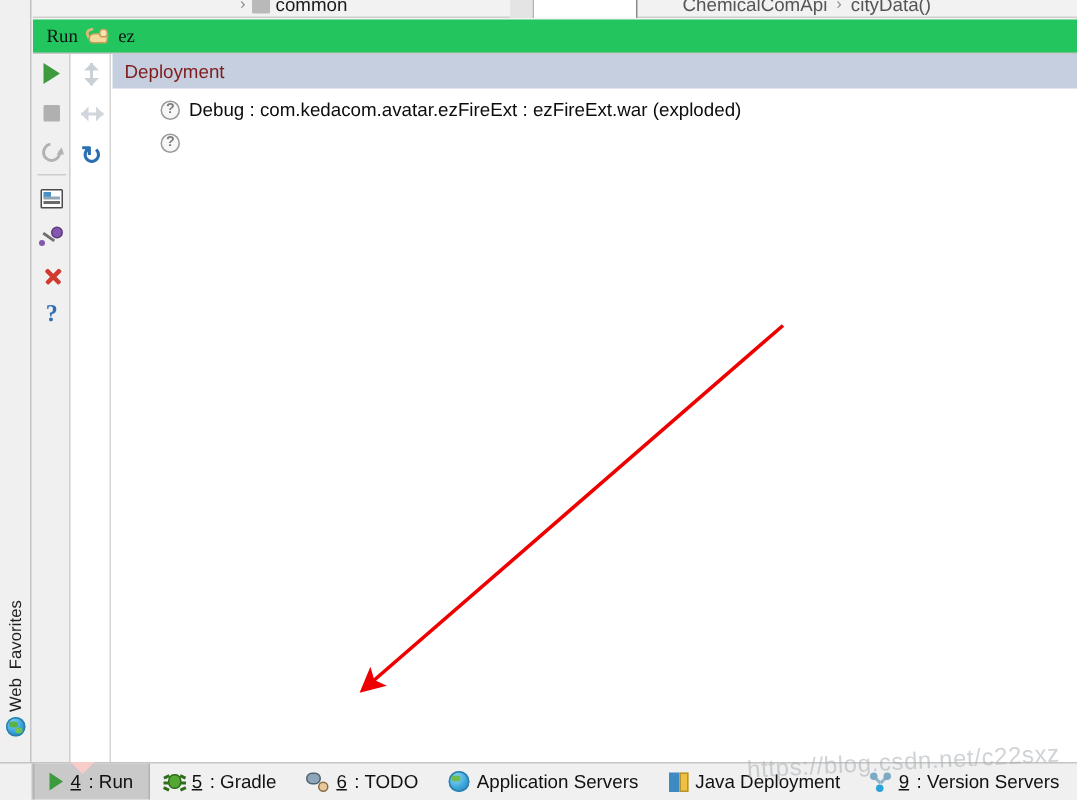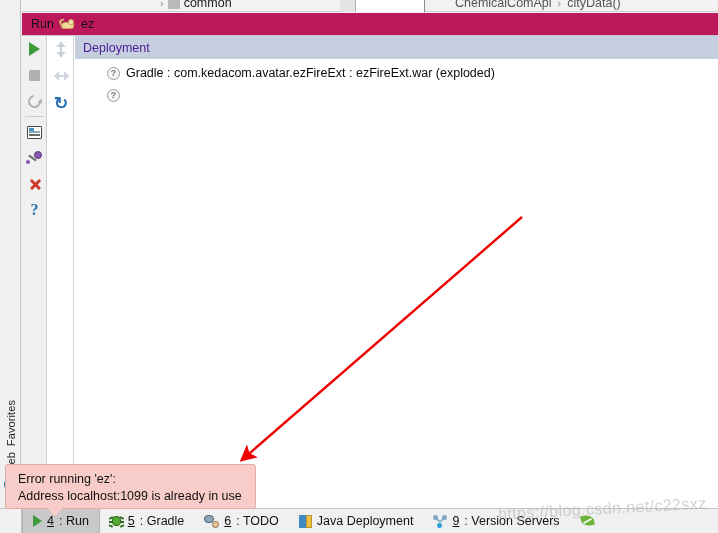--- a/index.html
+++ b/index.html
@@ -101,25 +101,26 @@
     width: 6px; height: 4px; background: #5bb24a; border-radius: 40%;
   }
   .globe-icon:before {
     content: ""; position: absolute; left: 6px; top: 7px;
     width: 5px; height: 4px; background: #6cc257; border-radius: 40%;
   }
 
   
   .run-header {
     position: absolute; left: 22px; top: 13px; width: 696px; height: 23px;
-    background: #be185d;
+    background: #22c55e;
     border-bottom: 1px solid #c8c8c8;
     display: flex; align-items: center;
     padding-left: 9px;
     gap: 6px;
+    font-family: Liberation Serif, serif;
   }
   .run-header .rh-text { font-size: 12.5px; color: #111; }
   .tomcat-icon {
     width: 15px; height: 13px; position: relative; display: inline-block;
   }
   .tomcat-icon .body {
     position: absolute; left: 1px; top: 4px; width: 13px; height: 7px;
     background: #f3d99a; border: 1px solid #c2a05a;
     border-radius: 6px 3px 3px 6px;
     transform: skewX(-8deg);
@@ -268,21 +269,21 @@
   
   .tree-area {
     position: absolute; left: 53px; top: 0; width: 643px; height: 472px;
     background: #ffffff;
   }
   .row-deployment {
     position: absolute; left: 0; top: 0; width: 643px; height: 23px;
     background: #c6cfe0;
     display: flex; align-items: center;
     padding-left: 8px;
-    font-size: 12.5px; color: #4c1d95;
+    font-size: 12.5px; color: #7f1d1d;
   }
   .tree-row {
     position: absolute; left: 0; width: 643px; height: 22px;
     display: flex; align-items: center;
     gap: 6px; padding-left: 32px;
     font-size: 12.5px; color: #0c0c0c;
     white-space: nowrap;
   }
   .tree-row.r1 { top: 26px; }
   .tree-row.r2 { top: 48px; }
@@ -533,42 +534,38 @@
       </div>
     </div>
 
     <div class="tree-area">
       <div class="row-deployment">
         <span>Deployment</span>
       </div>
 
       <div class="tree-row r1">
         <span class="q-icon">?</span>
-        <span>Gradle : com.kedacom.avatar.ezFireExt : ezFireExt.war (exploded)</span>
+        <span>Debug : com.kedacom.avatar.ezFireExt : ezFireExt.war (exploded)</span>
       </div>
 
       <div class="tree-row r2">
         <span class="q-icon">?</span>
       </div>
     </div>
   </div>
 
   <svg class="arrow-svg" viewBox="0 0 718 533">
     <defs>
       <marker id="ah" markerWidth="7" markerHeight="7" refX="5.2" refY="3.5" orient="auto">
         <polygon points="0,0 7,3.5 0,7 1.6,3.5" fill="#ee0000"></polygon>
       </marker>
     </defs>
     <line x1="522" y1="217" x2="243" y2="459" stroke="#ee0000" stroke-width="2.4" marker-end="url(#ah)"></line>
   </svg>
 
-  <div class="err-tip">
-    <div class="l1">Error running 'ez':</div>
-    <div class="l2">Address localhost:1099 is already in use</div>
-  </div>
   <div class="tip-pointer"></div>
 
   <div class="watermark">https://blog.csdn.net/c22sxz</div>
 
   <div class="statusbar">
     <div class="sb-gutter"></div>
 
     <div class="sb-item active">
       <span class="sb-run-tri"></span>
       <u>4</u>
@@ -593,20 +590,24 @@
 
     <div class="sb-item">
       <span class="sb-todo">
           <span class="bub"></span>
           <span class="head"></span>
         </span>
       <u>6</u>
         <span>: TODO</span>
     </div>
 
+    <div class="sb-item">
+      <span class="sb-appsrv"></span>
+      <span>Application Servers</span>
+    </div>
 
     <div class="sb-item">
       <span class="sb-javaee">
           <span class="l"></span>
           <span class="r"></span>
         </span>
       <span>Java Deployment</span>
     </div>
 
     <div class="sb-item">

